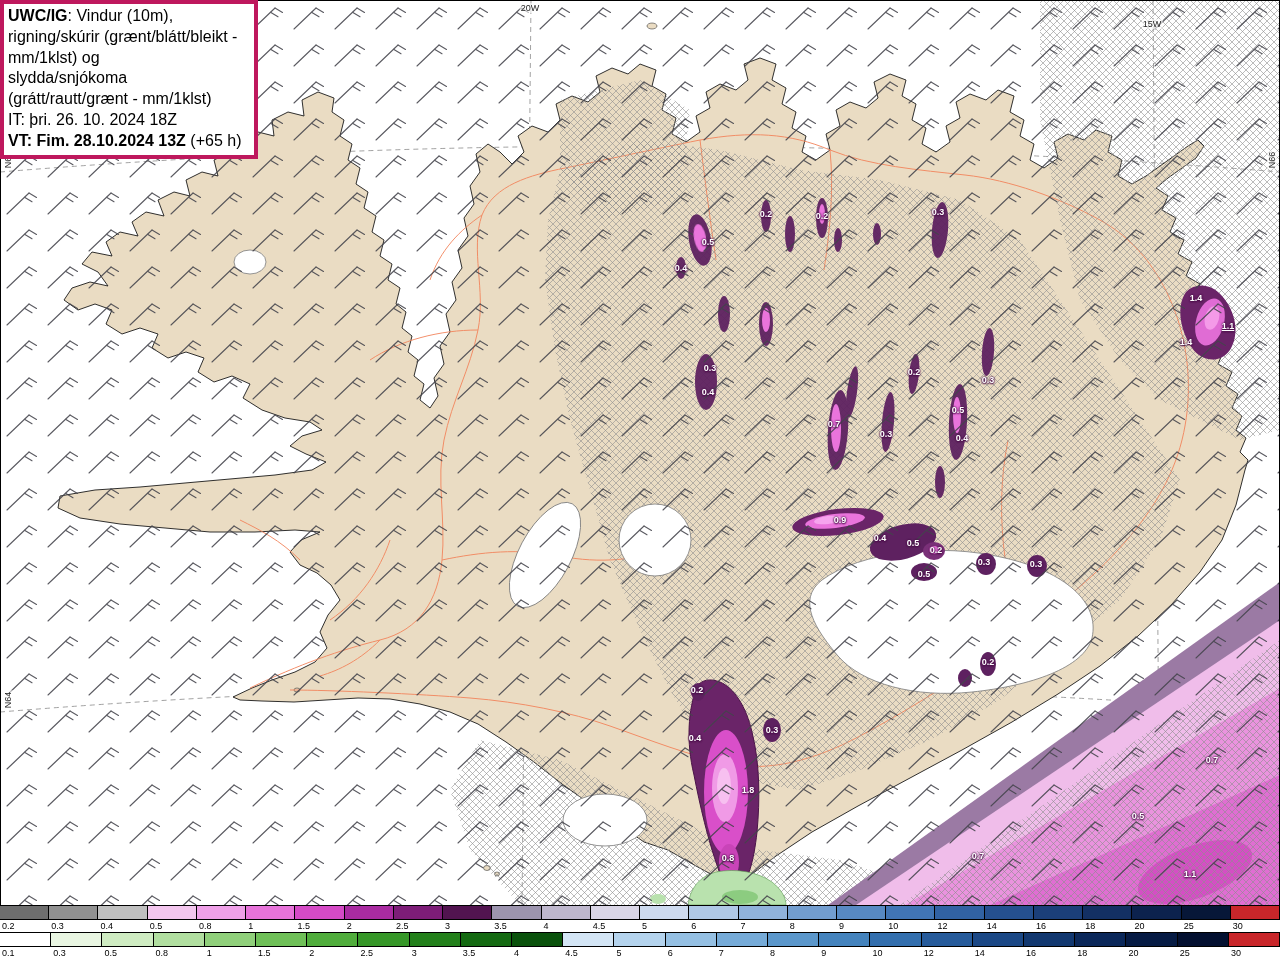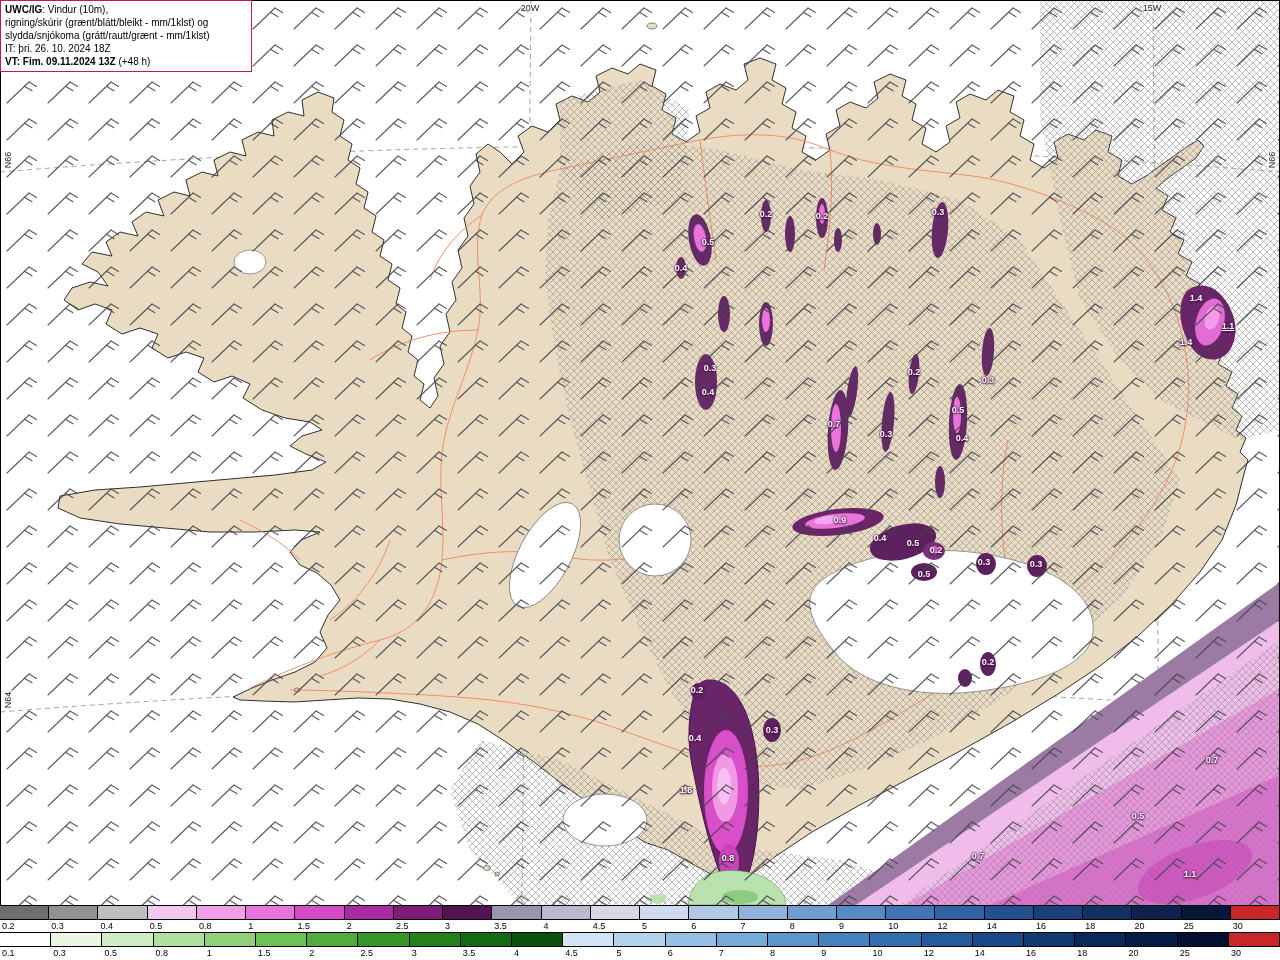--- a/index.html
+++ b/index.html
@@ -1,21 +1,21 @@
 <!DOCTYPE html>
 <html><head>
 <meta charset="utf-8">
 <style>
   html,body{margin:0;padding:0;background:#fff;}
   .stage{position:relative;width:1280px;height:960px;overflow:hidden;background:#fff;
          font-family:"Liberation Sans",sans-serif;}
   .map-wrap{position:absolute;left:0;top:0;width:1280px;height:905px;}
   .map-wrap svg{position:absolute;left:0;top:0;}
-  .title-box{position:absolute;left:0;top:0;width:242px;background:#fff;border:1px solid #be185d;
-             padding:2px 4px 3px 4px;font-size:10px;line-height:1.3;color:#000;z-index:30;}
+  .title-box{position:absolute;left:0;top:0;width:242px;background:#fff;border:4px solid #be185d;
+             padding:2px 4px 3px 4px;font-size:16px;line-height:1.3;color:#000;z-index:30;}
   .label-layer,.grid-label-layer{position:absolute;left:0;top:0;width:1280px;height:905px;z-index:20;pointer-events:none;}
   .plab{position:absolute;transform:translate(-50%,-50%);font-size:9px;font-weight:bold;color:#fff;
         text-shadow:0 0 2px #4a0d48,0 0 2px #4a0d48,0 1px 2px #4a0d48;white-space:nowrap;}
   .glab{position:absolute;transform:translate(-50%,-50%);font-size:9px;color:#222;white-space:nowrap;background:rgba(255,255,255,.6);padding:0 1px;}
   .glab.rot{transform:translate(-50%,-50%) rotate(-90deg);}
   .colorbars{position:absolute;left:0;top:905px;width:1280px;height:55px;background:#fff;z-index:25;}
   .cells{display:flex;height:15px;border-top:1px solid #000;border-bottom:1px solid #000;box-sizing:border-box;}
   .cell{flex:1;border-right:1px solid #000;box-sizing:border-box;}
   .labels{display:flex;height:12px;background:#fff;}
   .lab{flex:1;font-size:9px;color:#000;padding-left:2px;line-height:12px;}
@@ -173,21 +173,21 @@
         <ellipse cx="658" cy="899" rx="8" ry="5" fill="#b9e2ae"></ellipse>
       </g>
 
       <rect x="0" y="0" width="1280" height="905" fill="url(#barbs)" opacity="0.88"></rect>
 
       <rect x="0.5" y="0.5" width="1279" height="905" fill="none" stroke="#000" stroke-width="1"></rect>
     </svg>
 
     <div class="grid-label-layer">
         <span class="glab" style="left: 530px; top: 8px;">20W</span>
-        <span class="glab" style="left: 1152px; top: 8px;">15W</span>
+        <span class="glab" style="left: 1152px; top: 24px;">15W</span>
         <span class="glab rot" style="left: 8px; top: 160px;">N66</span>
         <span class="glab rot" style="left: 1272px; top: 160px;">N66</span>
         <span class="glab rot" style="left: 8px; top: 700px;">N64</span>
       </div>
     <div class="label-layer">
         <span class="plab" style="left: 938px; top: 212px;">0.3</span>
         <span class="plab" style="left: 708px; top: 242px;">0.5</span>
         <span class="plab" style="left: 681px; top: 268px;">0.4</span>
         <span class="plab" style="left: 766px; top: 214px;">0.2</span>
         <span class="plab" style="left: 822px; top: 216px;">0.2</span>
@@ -206,34 +206,34 @@
         <span class="plab" style="left: 880px; top: 538px;">0.4</span>
         <span class="plab" style="left: 913px; top: 543px;">0.5</span>
         <span class="plab" style="left: 936px; top: 550px;">0.2</span>
         <span class="plab" style="left: 924px; top: 574px;">0.5</span>
         <span class="plab" style="left: 984px; top: 562px;">0.3</span>
         <span class="plab" style="left: 1036px; top: 564px;">0.3</span>
         <span class="plab" style="left: 988px; top: 662px;">0.2</span>
         <span class="plab" style="left: 697px; top: 690px;">0.2</span>
         <span class="plab" style="left: 695px; top: 738px;">0.4</span>
         <span class="plab" style="left: 772px; top: 730px;">0.3</span>
-        <span class="plab" style="left: 686px; top: 790px;">1.8</span>
+        <span class="plab" style="left: 748px; top: 790px;">1.8</span>
         <span class="plab" style="left: 728px; top: 858px;">0.8</span>
         <span class="plab" style="left: 1212px; top: 760px;">0.7</span>
         <span class="plab" style="left: 1138px; top: 816px;">0.5</span>
         <span class="plab" style="left: 978px; top: 856px;">0.7</span>
         <span class="plab" style="left: 1190px; top: 874px;">1.1</span>
       </div>
 
     <div class="title-box">
       <div><b>UWC/IG</b><span>: Vindur (10m),</span></div>
       <div>rigning/skúrir (grænt/blátt/bleikt - mm/1klst) og</div>
       <div>slydda/snjókoma (grátt/rautt/grænt - mm/1klst)</div>
       <div>IT: þri. 26. 10. 2024 18Z</div>
-      <div><b>VT: Fim. 09.11.2024 13Z</b><span> (+48 h)</span></div>
+      <div><b>VT: Fim. 28.10.2024 13Z</b><span> (+65 h)</span></div>
     </div>
   </div>
 
   <div class="colorbars">
     <div class="bar">
       <div class="cells">
           <div class="cell" style="background: rgb(110, 110, 110);"></div>
           <div class="cell" style="background: rgb(145, 145, 145);"></div>
           <div class="cell" style="background: rgb(191, 191, 191);"></div>
           <div class="cell" style="background: rgb(243, 198, 238);"></div>

